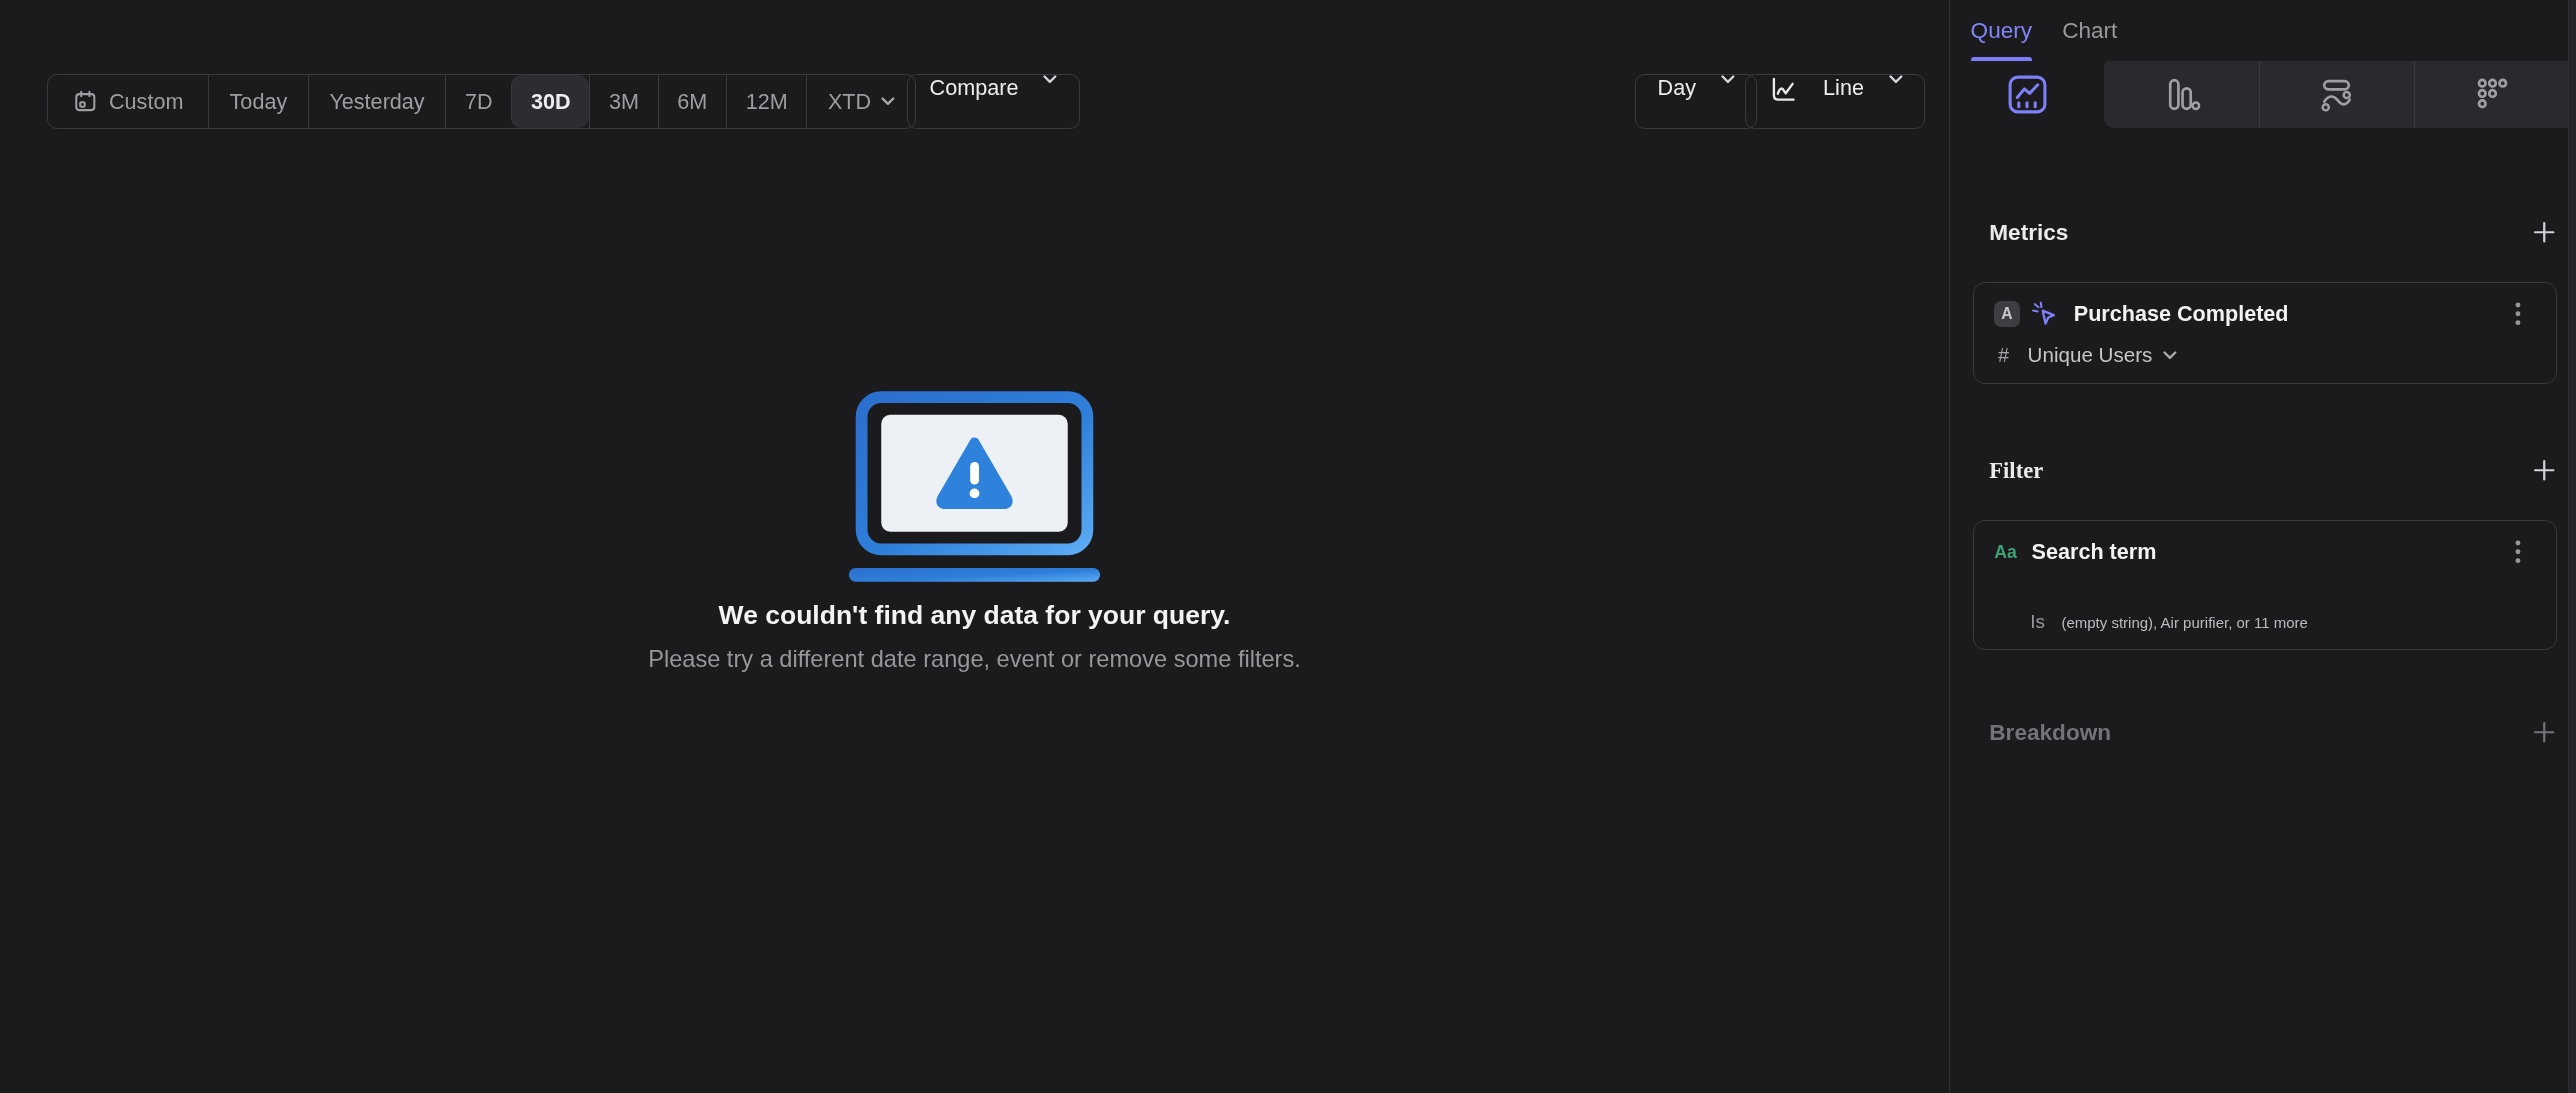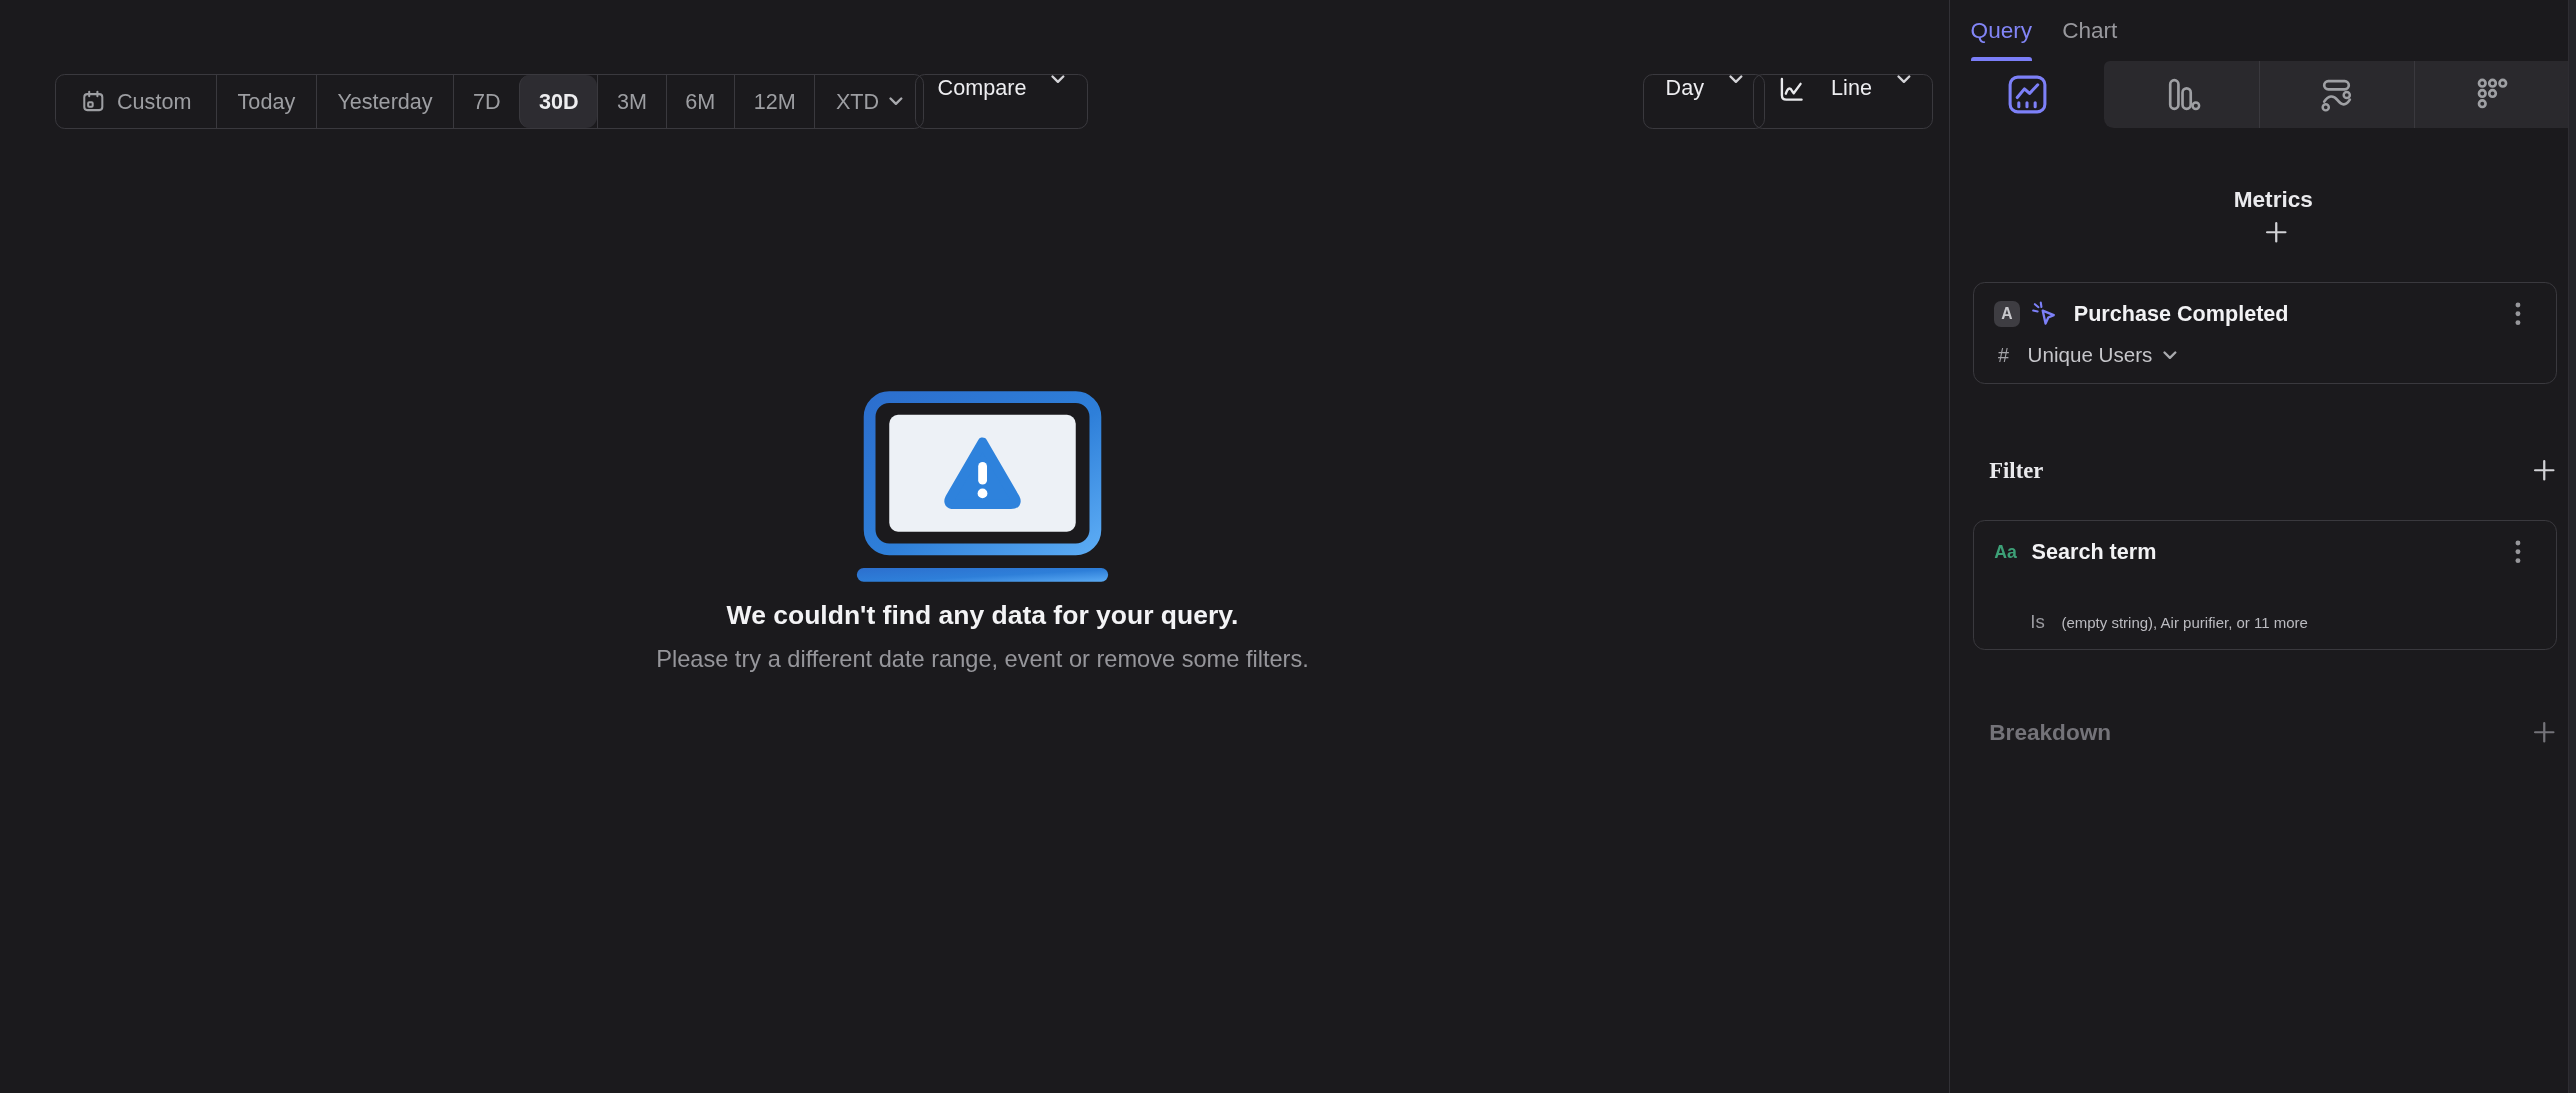--- a/index.html
+++ b/index.html
@@ -1,21 +1,21 @@
 <!DOCTYPE html>
 <html><head>
 <meta charset="utf-8">
 <style>
   * { margin:0; padding:0; box-sizing:border-box; }
   html,body { background:#141316; }
   body { font-family:"Liberation Sans","DejaVu Sans",sans-serif; }
   #app { position:relative; width:2576px; height:1093px; background:#1b1a1d; overflow:hidden; }
 
   
-  .main { position:absolute; left:8px; top:0; width:1949px; height:1093px;padding-left:16px; }
+  .main { position:absolute; left:0; top:0; width:1949px; height:1093px;padding-left:16px; }
 
   .seg-group { position:absolute; left:47px; top:74px; height:55px; display:flex; align-items:stretch;
     border:1px solid #3a393e; border-radius:9.8px; overflow:hidden; }
   .seg { display:flex; align-items:center; justify-content:center; gap:11.8px; padding:0 20.6px;
     color:#9d9ea2; font-size:21.6px; border-left:1px solid #3a393e; cursor:pointer; white-space:nowrap; }
   .seg:first-child { border-left:none; padding:0 24.6px; }
   .seg.small { padding:0 18.7px; }
   .seg.selected { background:#2d2c31; color:#eeeef0; font-weight:700;border-radius:11px; }
   .seg .chev { margin-left:-2px; }
 
@@ -50,21 +50,21 @@
     background:#7b7ef8; border-radius:2.9px 2.9px 0 0; }
 
   .view-tabs { display:flex; height:67px; width:619px; }
   .view-tab { flex:1 1 0; display:flex; align-items:center; justify-content:center; cursor:pointer; }
   .view-tab.inactive { background:#2a292d; border-left:1px solid #3a393e; }
   .view-tab.inactive.first { border-left:none; border-radius:5.9px 0 0 9.8px; }
   .view-tab svg { display:block; }
 
   .sb-content { padding:0 18.7px 0 22.6px; }
   .section-head { display:flex; align-items:center; justify-content:space-between; padding-left:16.7px; }
-  .section-head.metrics { margin-top:59px;flex-direction:column; }
+  .section-head.metrics { margin-top:85px; }
   .section-head.filter { margin-top:67px;font-family:Liberation Serif, serif; }
   .section-head.breakdown { margin-top:63px; }
   .section-title { font-size:22.6px; font-weight:700; color:#eaeaed; }
   .section-head.breakdown .section-title { color:#747379; }
   .plus-btn { width:39px; height:39px; display:flex; align-items:center; justify-content:center;
     background:none; border:none; cursor:pointer; margin-right:-6.9px; }
   .plus-btn svg line { stroke:#d2d2d6; stroke-width:2.2; stroke-linecap:round; }
   .plus-btn.dim svg line { stroke:#747379; }
 
   .card { margin-top:29.5px; border:1px solid #3a393e; border-radius:11.8px; padding:16.7px 19.7px 15.7px 20.6px; }

